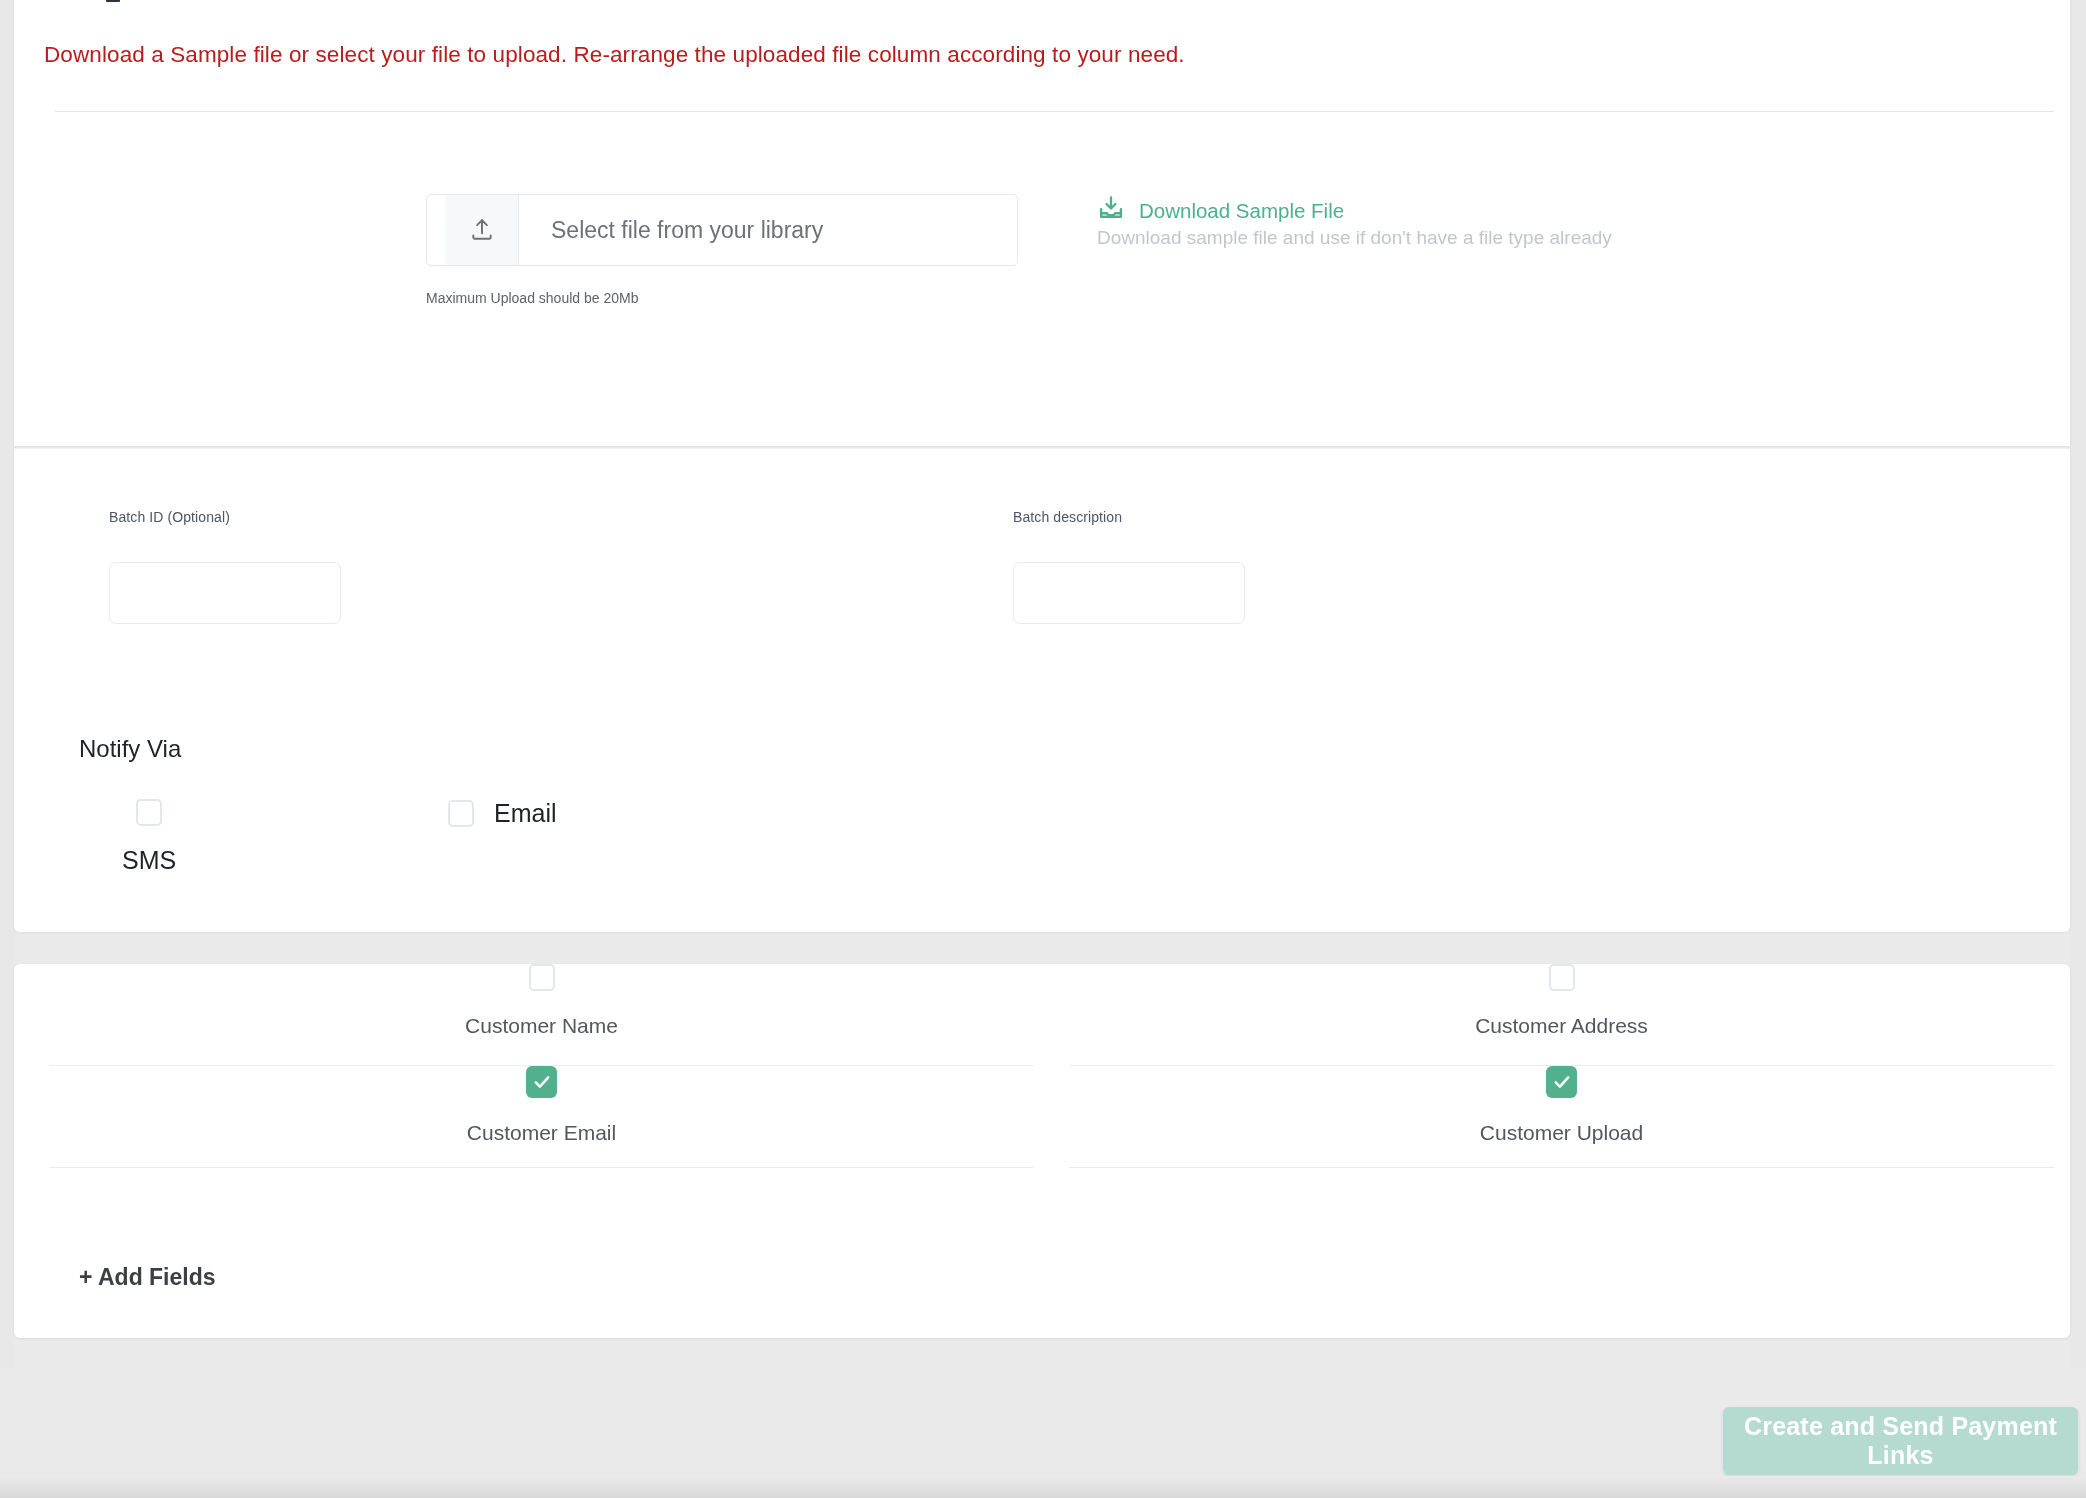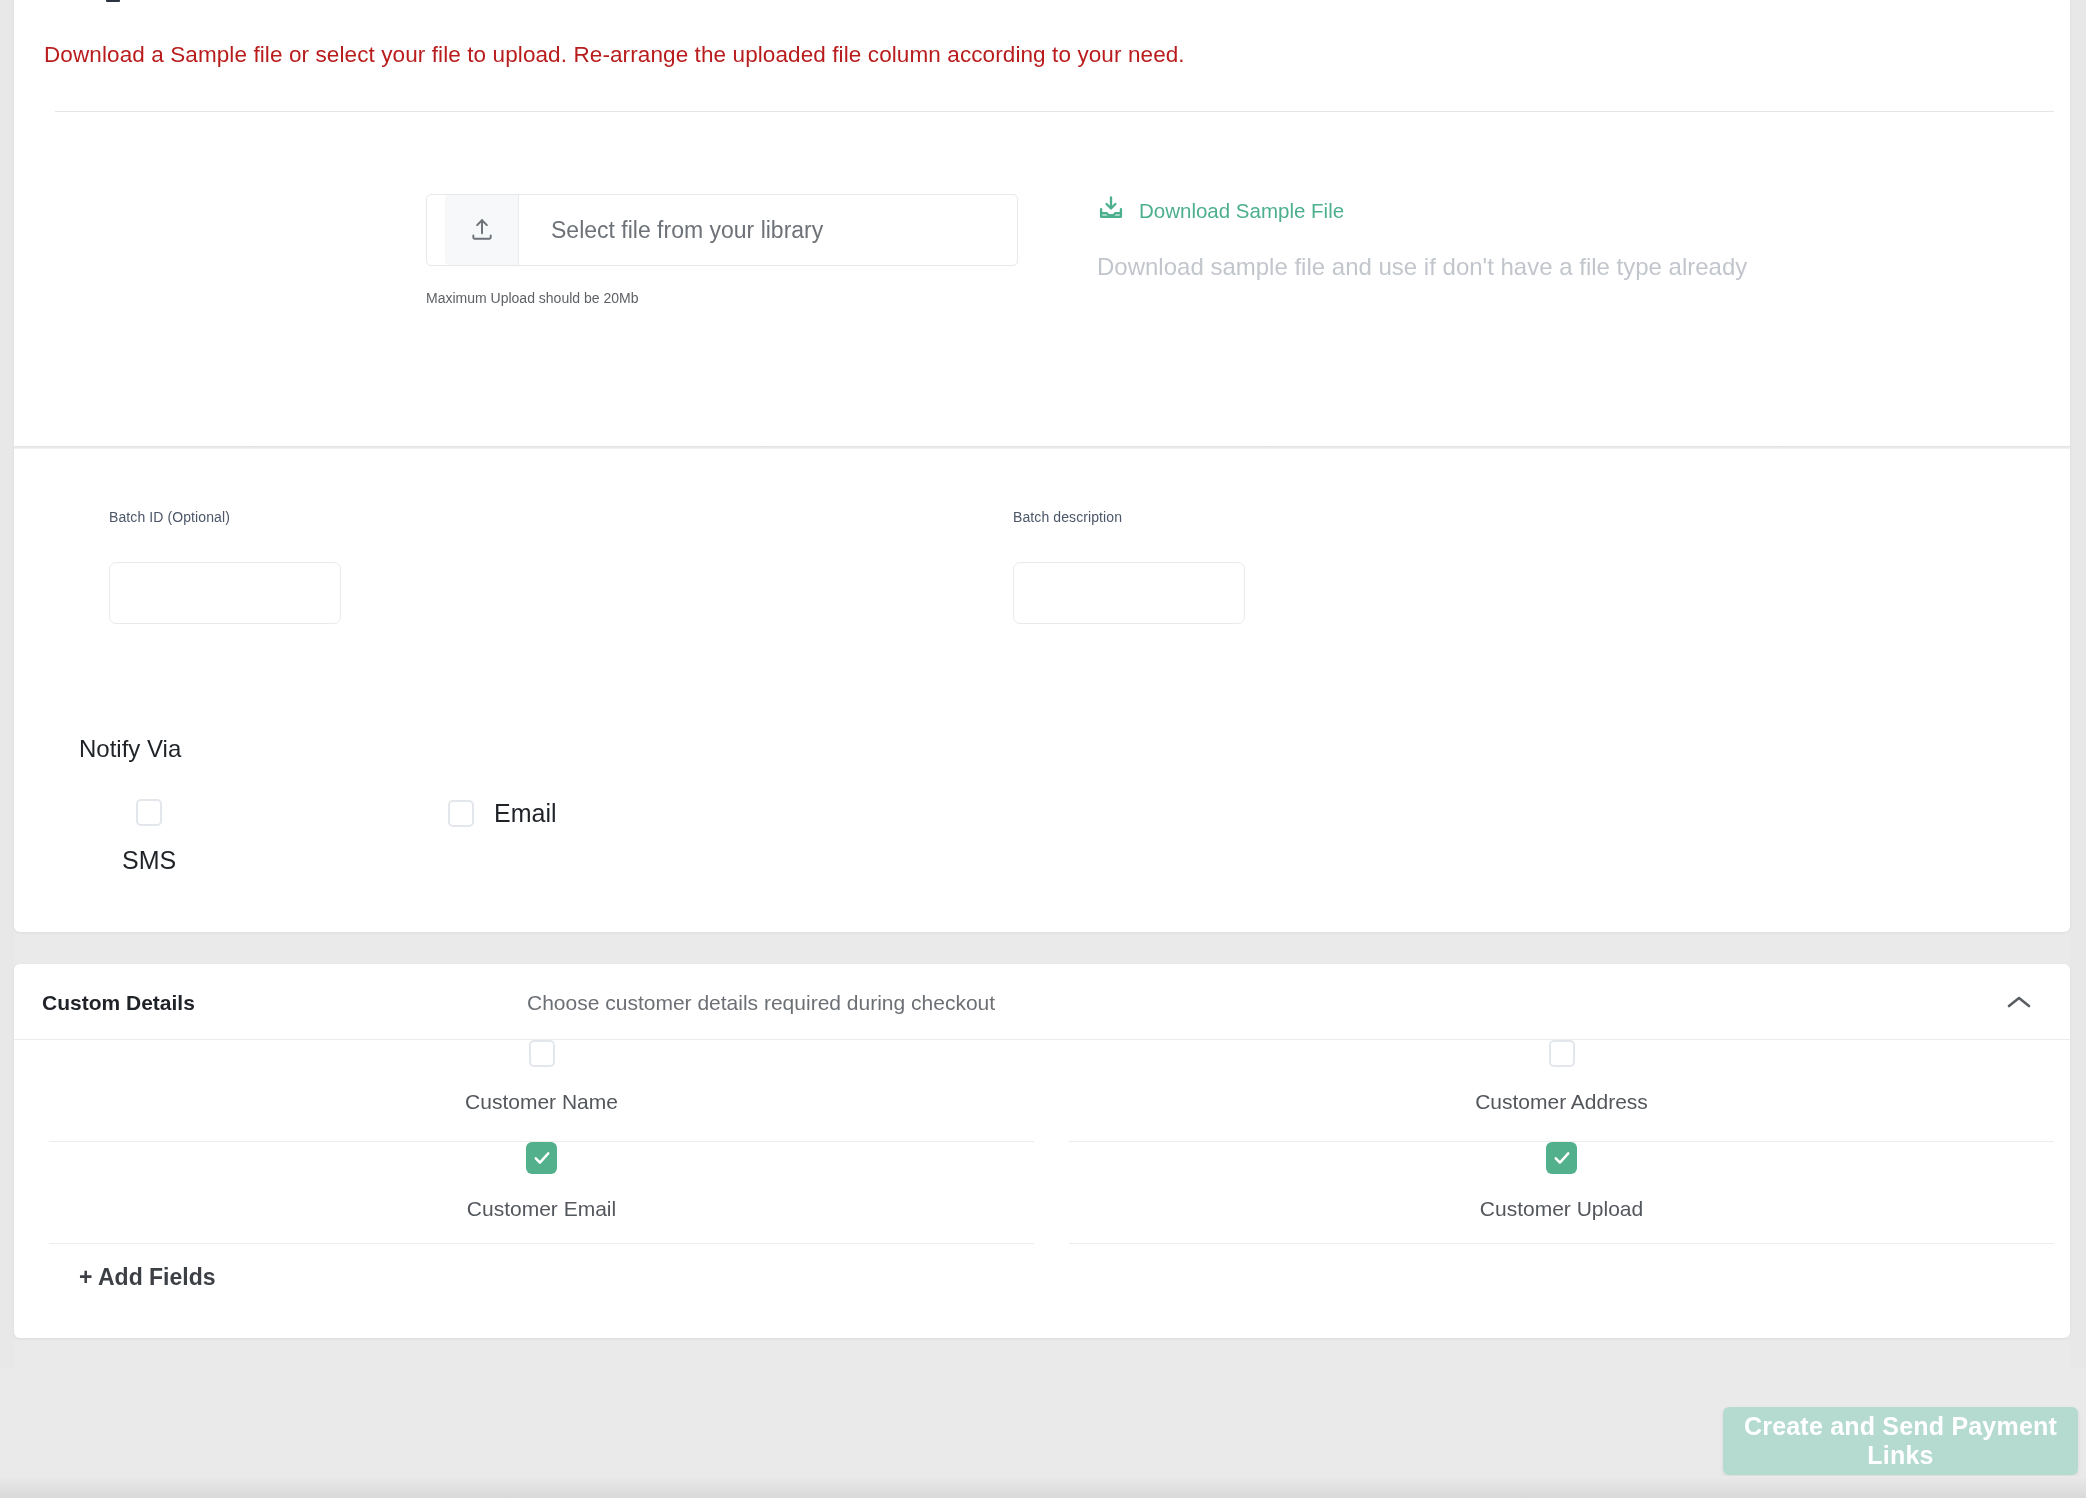--- a/index.html
+++ b/index.html
@@ -123,22 +123,21 @@
   .sample-link {
     display: flex;
     align-items: center;
     gap: 14px;
     color: #4caf8e;
     font-size: 20.5px;
     cursor: pointer;
   }
 
   .sample-sub {
-    margin-top: 26px;
-    font-size: 24px;
+    font-size: 19px;
     color: #c2c6cc;
     white-space: nowrap;
   }
 
   
   .section-sep {
     position: absolute;
     left: 0;
     top: 452px;
     width: 100%;
@@ -424,31 +423,20 @@
       <div class="notify-item notify-email">
         <span class="cb"></span>
         <span class="notify-label">Email</span>
       </div>
     </div>
 
   </div>
 
   <div class="card-custom">
 
-    <div class="custom-head">
-      <div class="custom-title">Custom Details</div>
-      <div class="custom-sub">Choose customer details required during checkout</div>
-      <div class="collapse-btn">
-        <span>
-          <svg width="26" height="16" viewBox="0 0 26 16" fill="none" stroke="#5a5e63" stroke-width="2.6" stroke-linecap="round" stroke-linejoin="round">
-            <path d="M3 12L13 4l10 8"></path>
-          </svg>
-        </span>
-      </div>
-    </div>
 
     <div class="cd-grid">
 
       <div class="cd-col cd-col-left">
         <div class="cd-row">
           <span class="cb"></span>
           <span class="cd-label">Customer Name</span>
         </div>
         <div class="cd-row last">
           <span class="cb-checked">

